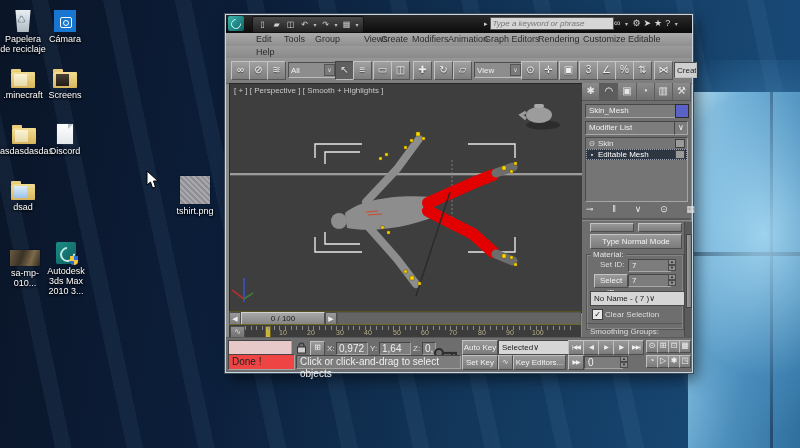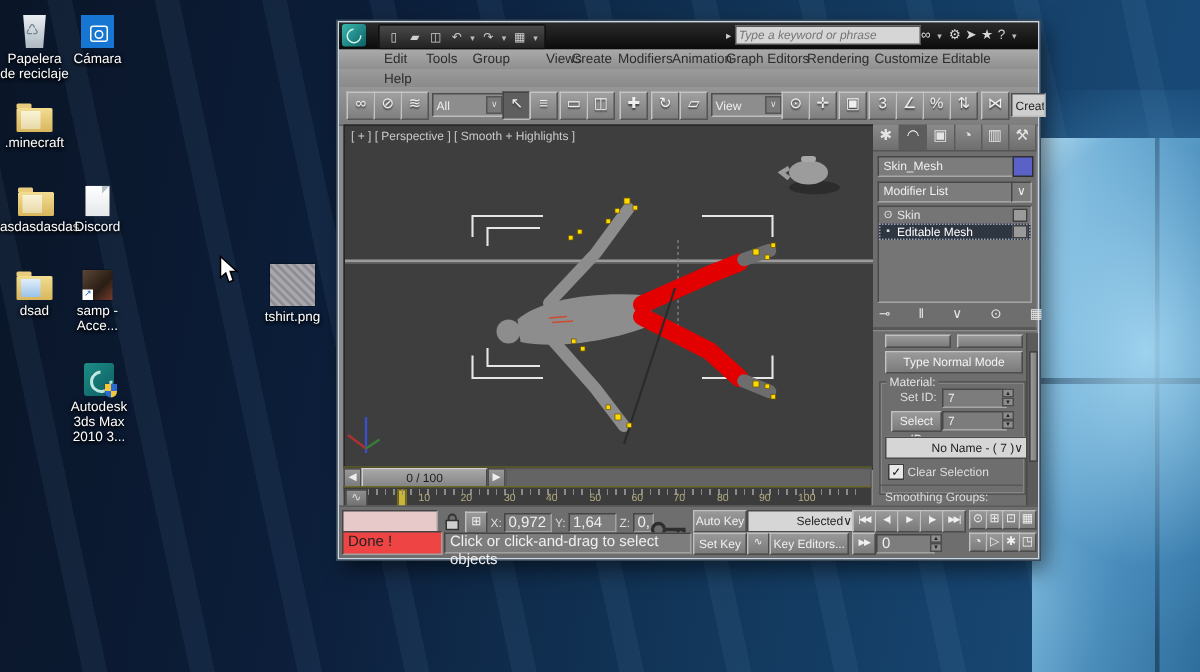--- a/index.html
+++ b/index.html
@@ -73,21 +73,21 @@
   .srow{height:11px;display:flex;align-items:center;font-size:8px;color:#e8e8e8;padding:0 2px;gap:2px;}
   .srow.sel{background:#2e3642;outline:1px dotted #9aa4b4;outline-offset:-1px;color:#fff;}
   .mini{width:8px;height:8px;font-size:7px;line-height:8px;text-align:center;color:#ddd;}
   .bx{margin-left:auto;width:8px;height:7px;background:#9a9a9a;border:1px solid #3f3f3f;}
   .pbtnrow{display:flex;justify-content:space-between;padding:0 4px;color:#e8e8e8;font-size:9px;}
   .gbtn{background:linear-gradient(#9a9a9a,#7b7b7b);border:1px solid;border-color:#c2c2c2 #4d4d4d #4d4d4d #c2c2c2;color:#f2f2f2;font-size:8px;text-align:center;}
   .group{border:1px solid #555;box-shadow:0 0 0 1px #858585 inset;}
   .glabel{position:absolute;top:-5px;left:4px;background:#6e6e6e;padding:0 2px;font-size:8px;color:#e4e4e4;}
   .spin{width:8px;height:11px;display:flex;flex-direction:column;}
   .spin span{flex:1;background:#8e8e8e;border:1px solid #4c4c4c;font-size:4px;line-height:4px;text-align:center;color:#222;}
-  .ldrop{background:#d6d6d6;border:1px solid #4a4a4a;color:#222;font-size:8px;display:flex;align-items:center;justify-content:flex-end;padding:0 3px;}
+  .ldrop{background:#d6d6d6;border:1px solid #4a4a4a;color:#222;font-size:8px;display:flex;align-items:center;justify-content:flex-start;padding:0 3px;}
   .cb{width:9px;height:9px;background:#e8e8e8;border:1px solid #3c3c3c;font-size:8px;line-height:9px;text-align:center;color:#111;}
   .sbar{background:#5b5b5b;border-left:1px solid #4a4a4a;}
   .sthumb{position:absolute;left:1px;width:4px;background:linear-gradient(90deg,#9c9c9c,#7e7e7e);border:1px solid #444;}
   
   #tslider{left:3px;top:296px;width:352px;height:13px;background:#6a6a6a;border-top:1px solid #55531f;display:flex;}
   .tsarrow{width:10px;height:100%;background:linear-gradient(#999,#777);border:1px solid #4e4e4e;color:#eee;font-size:7px;line-height:12px;text-align:center;}
   .tshandle{width:82px;background:linear-gradient(#a8a8a8,#858585);border:1px solid;border-color:#cfcfcf #4a4a4a #4a4a4a #cfcfcf;color:#1d1d1d;font-size:8px;line-height:11px;text-align:center;}
   .tstrack{flex:1;background:#646464;border:1px solid #585858;}
   #trackbar{left:3px;top:309px;width:352px;height:13px;background:#3c3c3c;border-top:1px solid #6b682a;border-bottom:1px solid #6b682a;}
   .tbticks{position:absolute;left:16px;top:1px;width:330px;height:4px;
@@ -128,20 +128,28 @@
     <div class="dlbl">Cámara</div>
   </div>
   <div class="a dicon" style="left:0;top:60px">
     <div class="icArea">
         <div class="folder">
           <div class="inner"></div>
         </div>
       </div>
     <div class="dlbl">.minecraft</div>
   </div>
+  <div class="a dicon" style="left:42px;top:60px">
+    <div class="icArea">
+        <div class="folder">
+          <div class="inner dark"></div>
+        </div>
+      </div>
+    <div class="dlbl">Screens</div>
+  </div>
   <div class="a dicon" style="left:0;top:116px;width:48px">
     <div class="icArea">
         <div class="folder">
           <div class="inner"></div>
         </div>
       </div>
     <div class="dlbl">asdasdasdas</div>
   </div>
   <div class="a dicon" style="left:0;top:172px">
     <div class="icArea">
@@ -150,27 +158,25 @@
         </div>
       </div>
     <div class="dlbl">dsad</div>
   </div>
   <div class="a dicon" style="left:42px;top:116px">
     <div class="icArea">
         <div class="doc"></div>
       </div>
     <div class="dlbl">Discord</div>
   </div>
-  <div class="a dicon" style="left:42px;top:172px">
-    <div class="icArea">
-        <div class="imgth" style="width:20px;height:20px;background:linear-gradient(135deg,#5a4636,#2a1d14 60%,#743c2c)">
-          <div class="shc">↗</div>
-        </div>
-      </div>
-    <div class="dlbl">samp - Acce...</div>
+  <div class="a dicon" style="left:0;top:238px;width:50px">
+    <div class="icArea">
+        <div class="imgth" style="width:30px;height:16px;background:linear-gradient(110deg,#6a5a42,#3a3226 40%,#7c6a4a 70%,#2e2a20)"></div>
+      </div>
+    <div class="dlbl">sa-mp-010...</div>
   </div>
   <div class="a dicon" style="left:42px;top:236px;width:48px">
     <div class="icArea">
         <div class="maxtile">
           <div class="shield"></div>
         </div>
       </div>
     <div class="dlbl">Autodesk 3ds Max 2010 3...</div>
   </div>
   <div class="a dicon" style="left:172px;top:174px">

